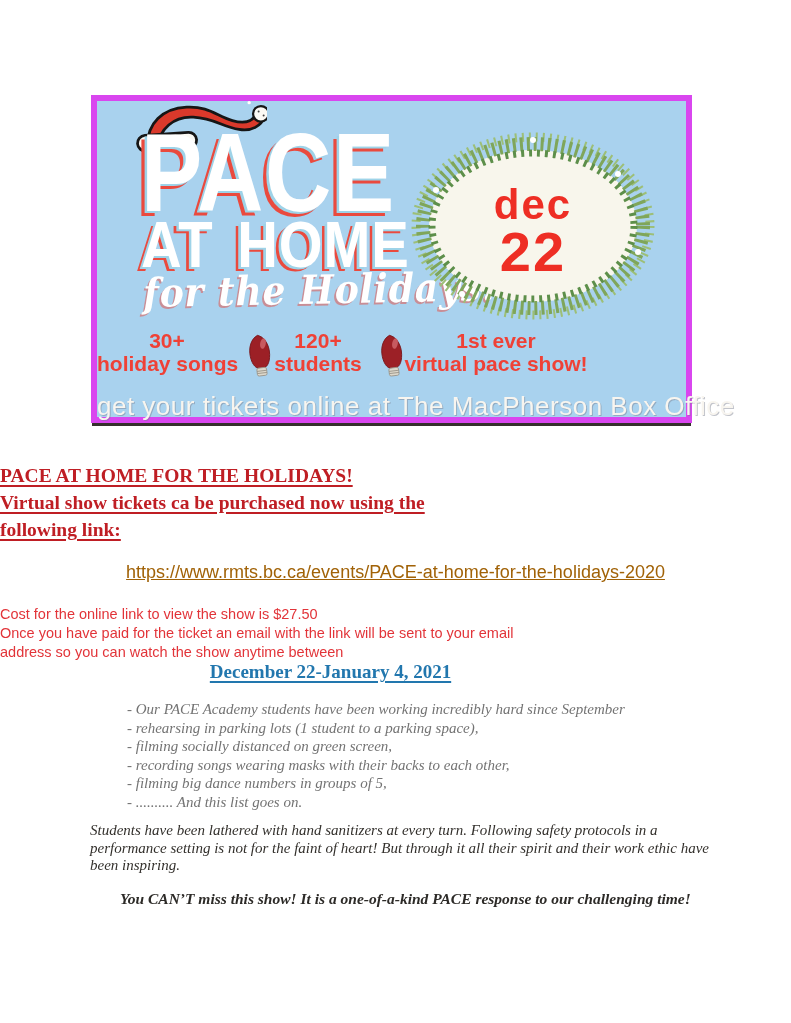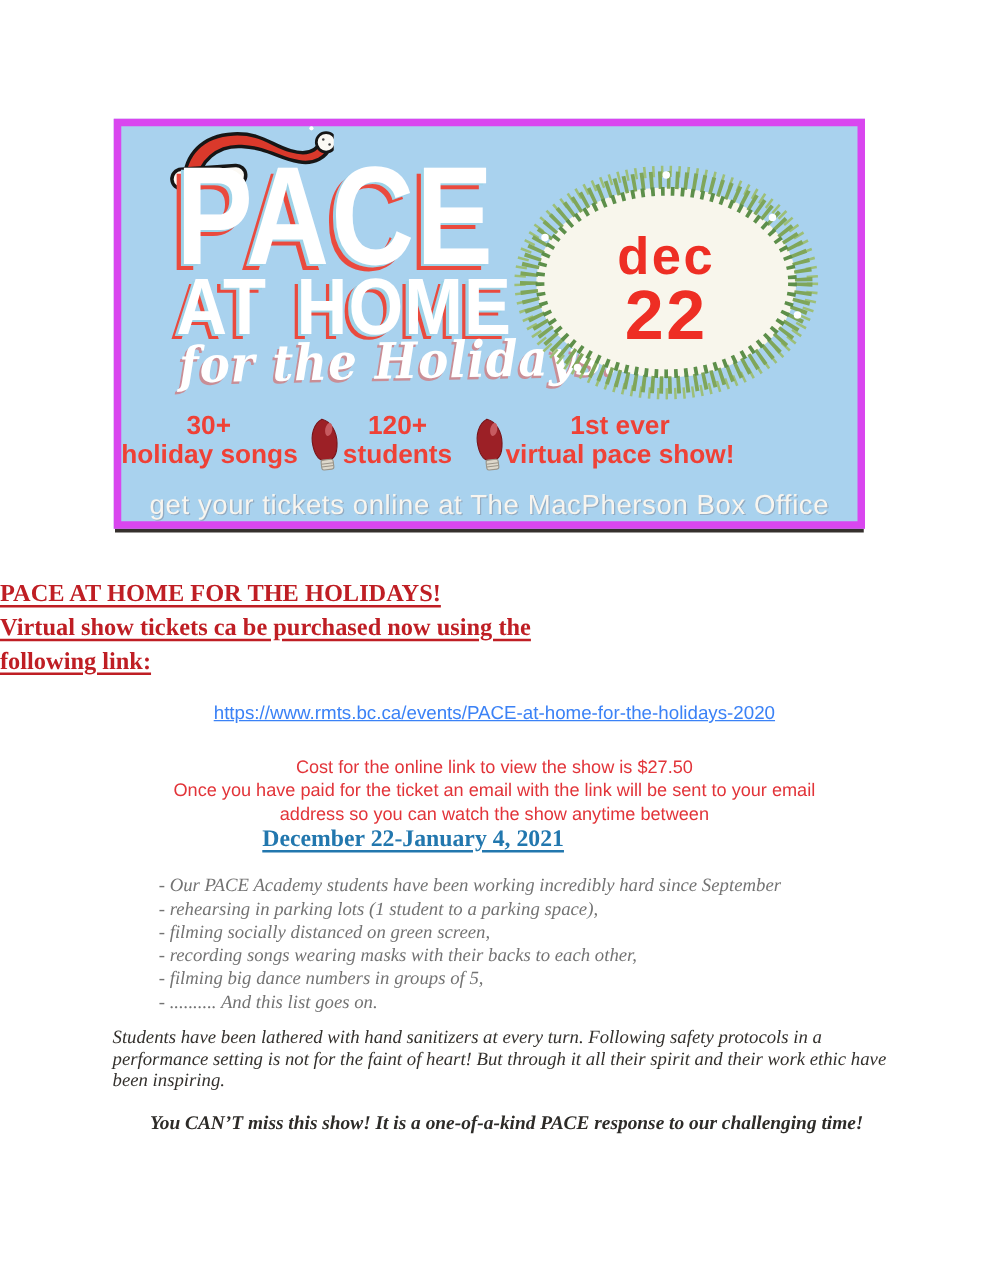--- a/index.html
+++ b/index.html
@@ -27,31 +27,31 @@
   .wreath-date{position:absolute;left:305px;top:84px;width:262px;text-align:center;
           font-family:"Liberation Sans",sans-serif;font-weight:bold;color:#ee2e24;}
   .wreath-date .d1{font-size:42px;line-height:40px;letter-spacing:2px;}
   .wreath-date .d2{font-size:56px;line-height:54px;letter-spacing:2px;}
   .stat{position:absolute;top:228px;text-align:center;font-family:"Liberation Sans",sans-serif;
         font-weight:bold;font-size:21px;line-height:23px;color:#ef4136;white-space:nowrap;}
   .stat1{left:0px;width:140px;} .stat2{left:166px;width:110px;} .stat3{left:306px;width:186px;}
   .bulb{position:absolute;width:30px;height:47px;top:231px;}
   .bulb1{left:148px;} .bulb2{left:280px;}
   .banner-footer{position:absolute;left:0;top:290px;width:100%;text-align:center;
-        font-family:"Liberation Sans",sans-serif;font-size:22px;letter-spacing:0.5px;color:#f8f5ef;
+        font-family:"Liberation Sans",sans-serif;font-size:26px;letter-spacing:0.5px;color:#f8f5ef;
         text-shadow:1px 1px 0 rgba(120,125,140,0.45);white-space:nowrap;}
 
   
   .doc-heading{position:absolute;top:462px;left:0;width:791px;text-align:left;
         color:#bf1e24;font-weight:bold;font-size:19.5px;line-height:27px;}
   .doc-heading span{text-decoration:underline;text-decoration-thickness:1.5px;text-underline-offset:3px;}
   .link-line{position:absolute;top:562px;left:0;width:791px;text-align:center;}
-  .link-line a{color:#3b82f6;font-family:"Liberation Sans",sans-serif;font-size:15px;
+  .link-line a{color:#a16207;font-family:"Liberation Sans",sans-serif;font-size:18px;
         text-decoration:underline;}
-  .red-block{position:absolute;top:605px;left:0;width:791px;text-align:center;
+  .red-block{position:absolute;top:605px;left:0;width:791px;text-align:left;
         color:#e23439;font-family:"Liberation Sans",sans-serif;font-size:14.5px;line-height:19px;}
   .date-line{position:absolute;top:661px;left:0;width:661px;text-align:center;
         color:#2277ae;font-weight:bold;font-size:19px;}
   .date-line span{text-decoration:underline;text-decoration-thickness:1.5px;text-underline-offset:3px;}
   .bullets{position:absolute;top:700px;left:127px;width:560px;font-style:italic;
         font-size:15px;line-height:18.5px;color:#737373;}
   .para{position:absolute;top:822px;left:90px;width:630px;font-style:italic;
         font-size:15px;line-height:17.5px;color:#33302c;}
   .closing{position:absolute;top:889px;left:90px;width:660px;font-style:italic;font-weight:bold;
         font-size:15.5px;line-height:19px;color:#2d2b28;margin-left:30px;}

